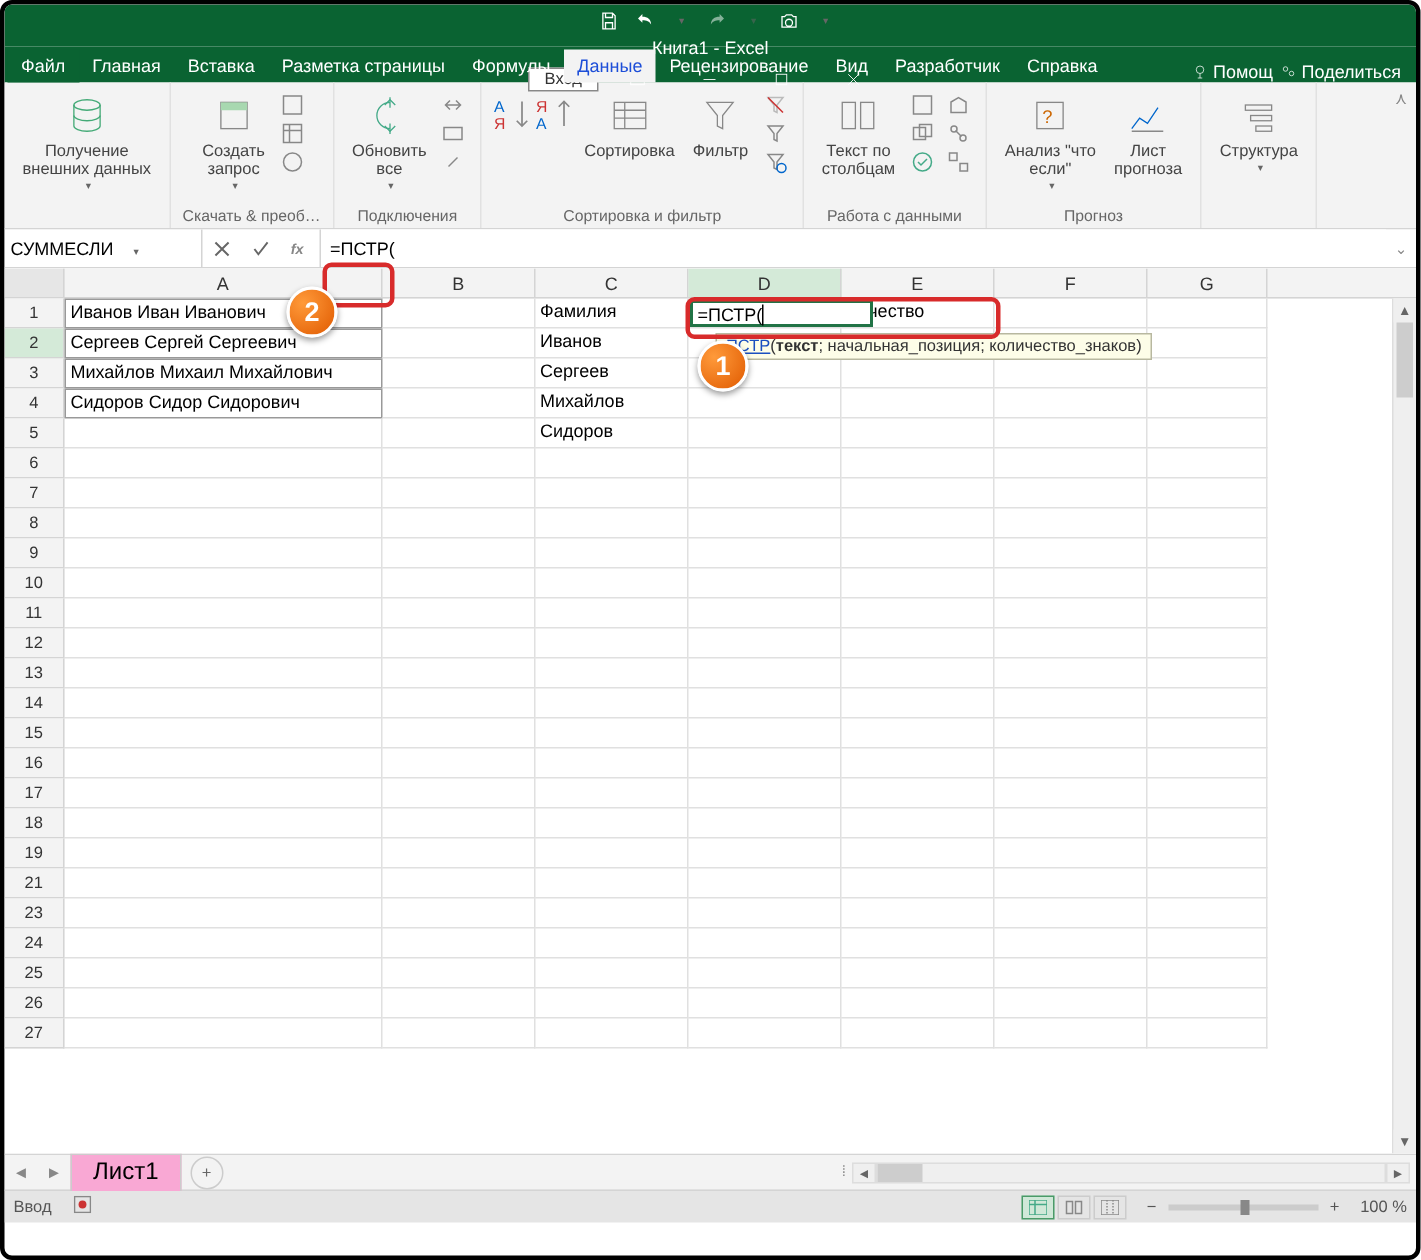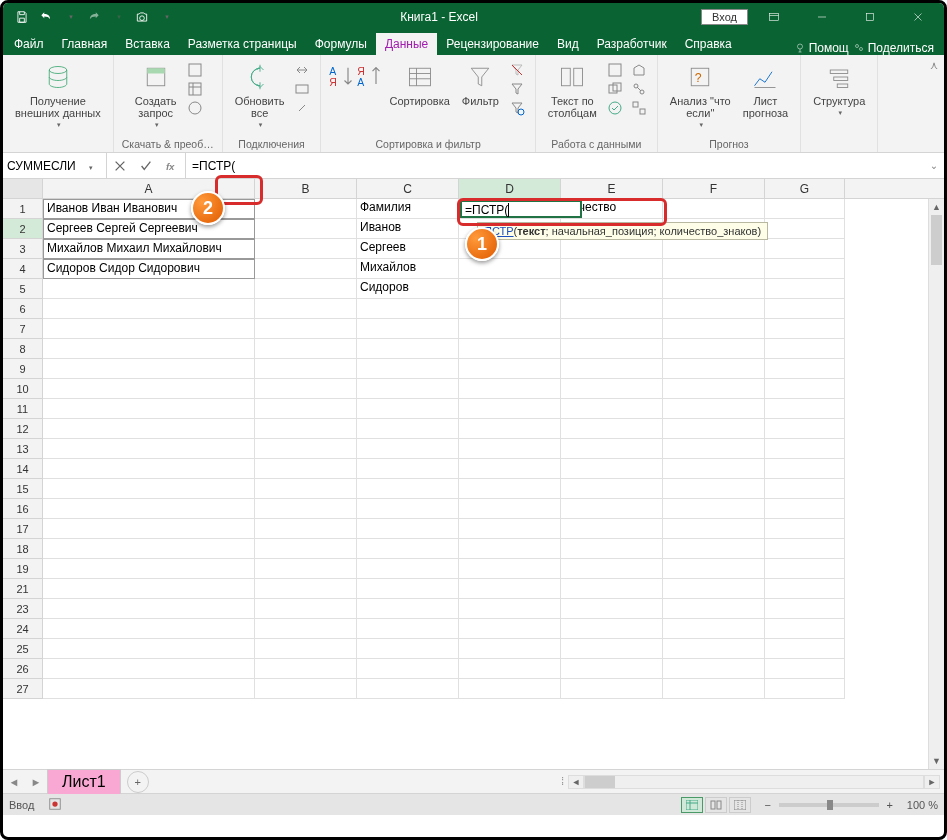--- a/index.html
+++ b/index.html
@@ -1,48 +1,48 @@
 <!DOCTYPE html>
 <html><head>
 <meta charset="utf-8">
 <style>
   * { box-sizing: border-box; margin: 0; padding: 0; font-family: "Segoe UI", Tahoma, sans-serif; }
   body { background: #fff; width: 947px; height: 840px; overflow: hidden; position: relative; border: 3px solid #000; border-radius: 8px; }
   
-  .titlebar { height: 28px; background: #0a6332; color: #fff; display: flex; align-items: center; font-size: 12px; }
+  .titlebar { height: 28px; background: #0a6332; color: #fff; display: flex; align-items: center; font-size: 12px; flex-direction: column; }
   .qat { display: flex; align-items: center; gap: 2px; padding-left: 8px; }
   .qat .qbtn { width: 22px; height: 22px; display: flex; align-items: center; justify-content: center; cursor: pointer; }
   .qat .qbtn svg { width: 14px; height: 14px; fill: #fff; }
   .title-center { flex: 1; text-align: center; font-size: 12px; }
   .title-right { display: flex; align-items: center; gap: 4px; padding-right: 4px; }
   .signin-btn { background: #fff; color: #333; padding: 1px 10px; font-size: 11px; border: 1px solid #888; cursor:pointer;}
   .wbtn { width: 44px; height: 28px; display: flex; align-items: center; justify-content: center; cursor: pointer; }
   .wbtn svg { width: 12px; height: 12px; stroke: #fff; fill: none; stroke-width: 1.2; }
   
   .ribbon-tabs { height: 24px; background: #0a6332; display: flex; align-items: flex-end; padding-left: 2px; color: #fff; font-size: 12px; }
   .rtab { padding: 4px 9px; cursor: pointer; }
   .rtab.file { background: #0a6332; }
-  .rtab.active { background: #f3f3f3; color: #a21caf; }
+  .rtab.active { background: #f3f3f3; color: #1d4ed8; }
   .rtab-right { margin-left: auto; display:flex; align-items:flex-start; gap:4px; padding-right:10px;}
   .rtab-right .ritem { display:flex; align-items:center; gap:3px; font-size:12px;}
   .rtab-right svg { width:12px; height:12px; fill:#fff;}
   
   .ribbon { height: 98px; background: #f3f3f3; border-bottom: 1px solid #d4d4d4; display: flex; font-size: 11px; color: #444; }
   .rgroup { border-right: 1px solid #e1e1e1; padding: 4px 8px 2px; display: flex; flex-direction: column; align-items: center; justify-content: space-between; }
   .rgroup-label { font-size: 10.5px; color: #666; text-align: center; padding-top: 2px;}
   .rbig { display: flex; flex-direction: column; align-items: center; gap: 2px; padding: 2px 4px; cursor: pointer; text-align: center; line-height: 1.1; }
   .rbig .ico { width: 32px; height: 32px; display:flex; align-items:center; justify-content:center;}
   .rbig .ico svg { width: 28px; height: 28px; }
   .rrow { display:flex; gap:4px; }
   .rsmall { display:flex; align-items:center; gap:2px; padding:1px 2px; cursor:pointer; font-size:11px;}
   .rsmall svg { width:16px; height:16px; }
   .caret::after { content:"▾"; font-size:7px; margin-left:2px; color:#666;}
   
   .fbar-row { height: 26px; border-bottom: 1px solid #d4d4d4; display:flex; align-items:stretch; font-size:12px; background:#fff;}
-  .namebox { width: 104px; border-right:1px solid #d4d4d4; display:flex; align-items:center; padding:0 4px; justify-content:flex-start;}
+  .namebox { width: 132px; border-right:1px solid #d4d4d4; display:flex; align-items:center; padding:0 4px; justify-content:flex-start;}
   .namebox input { border:none; width:80px; font-size:12px; outline:none; background:transparent;}
   .fbar-btns { display:flex; align-items:center; border-right:1px solid #d4d4d4; position:relative;}
   .fbar-btns .fb { width:26px; display:flex; align-items:center; justify-content:center; cursor:pointer; color:#666;font-weight:bold;}
   .fbar-btns .fb svg { width:14px; height:14px;}
   .formula-input { flex:1; border:none; outline:none; padding:0 6px; font-size:12px;}
   .fbar-expand { width:20px; display:flex; align-items:center; justify-content:center; color:#888; cursor:pointer; font-size:10px;}
   
   .grid-wrap { position:relative; height: 590px; overflow:hidden; background:#fff;}
   .colheads { display:flex; height:20px; background:#f3f3f3; border-bottom:1px solid #d4d4d4; font-size:12px; color:#333;}
   .selall { width:40px; border-right:1px solid #d4d4d4; background:#e6e6e6; cursor:pointer;}

